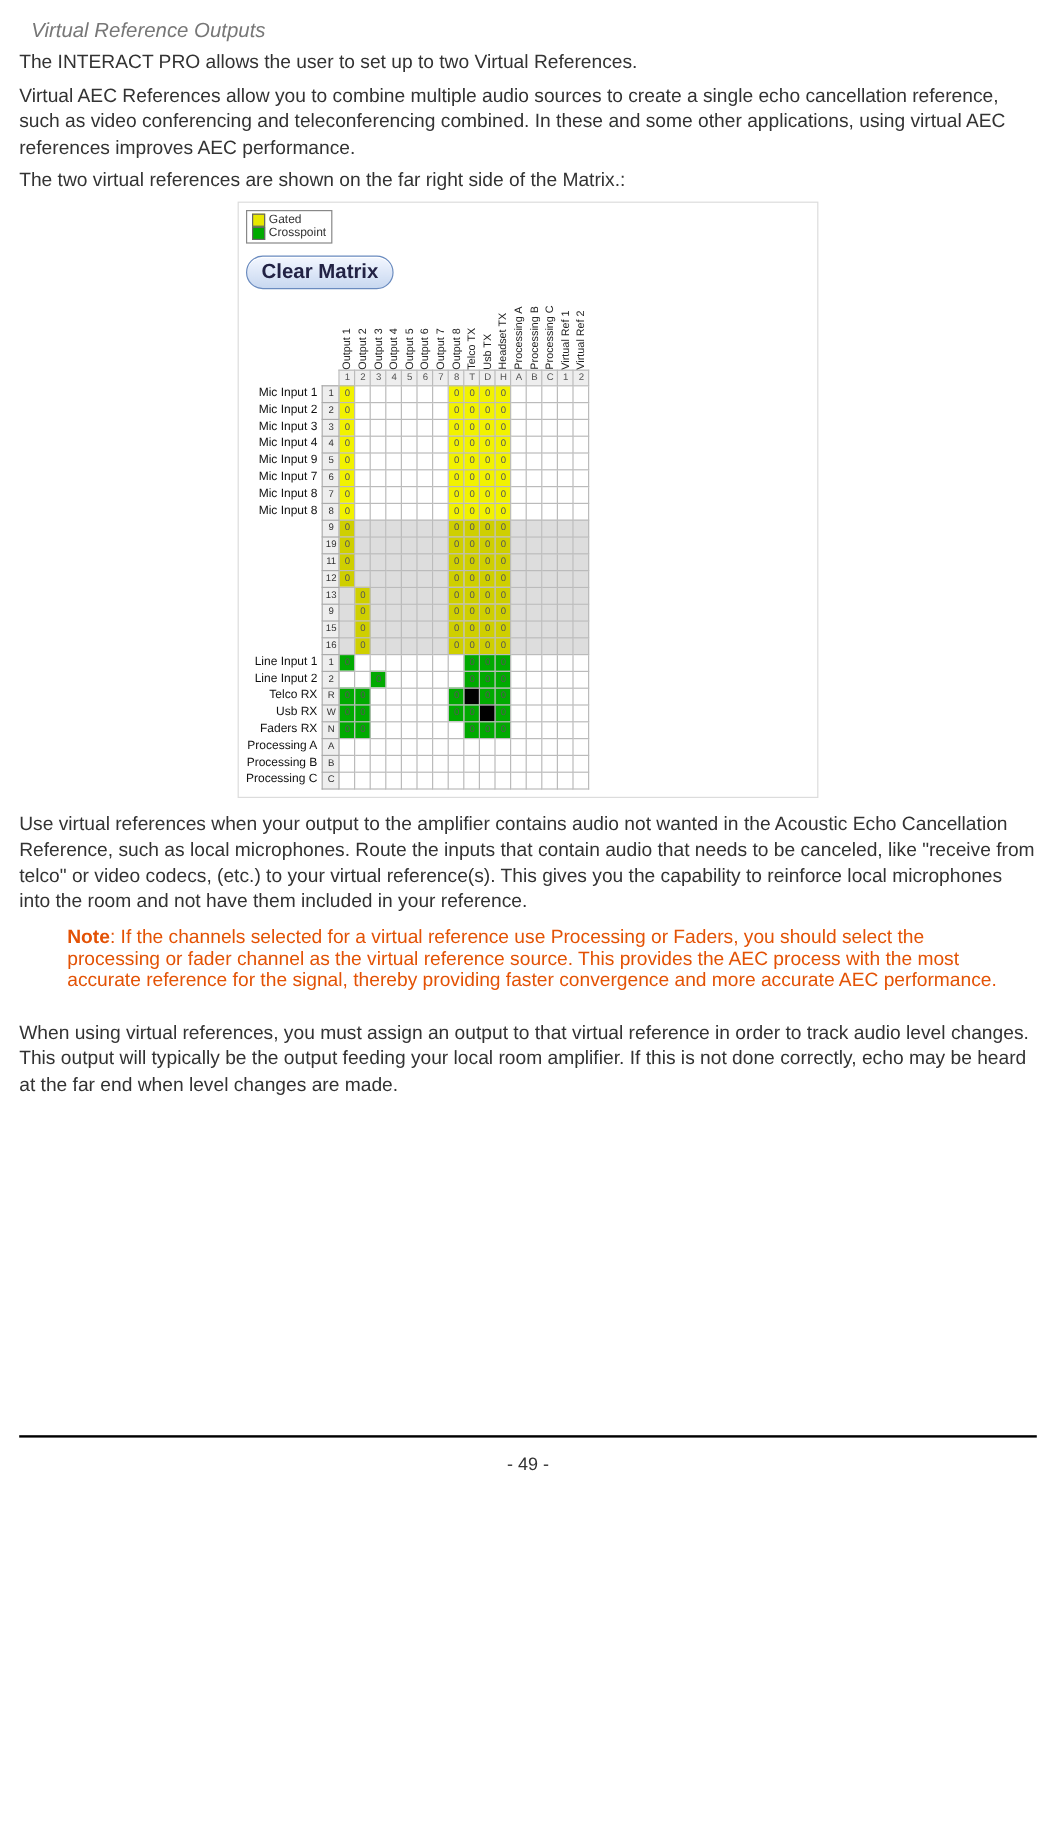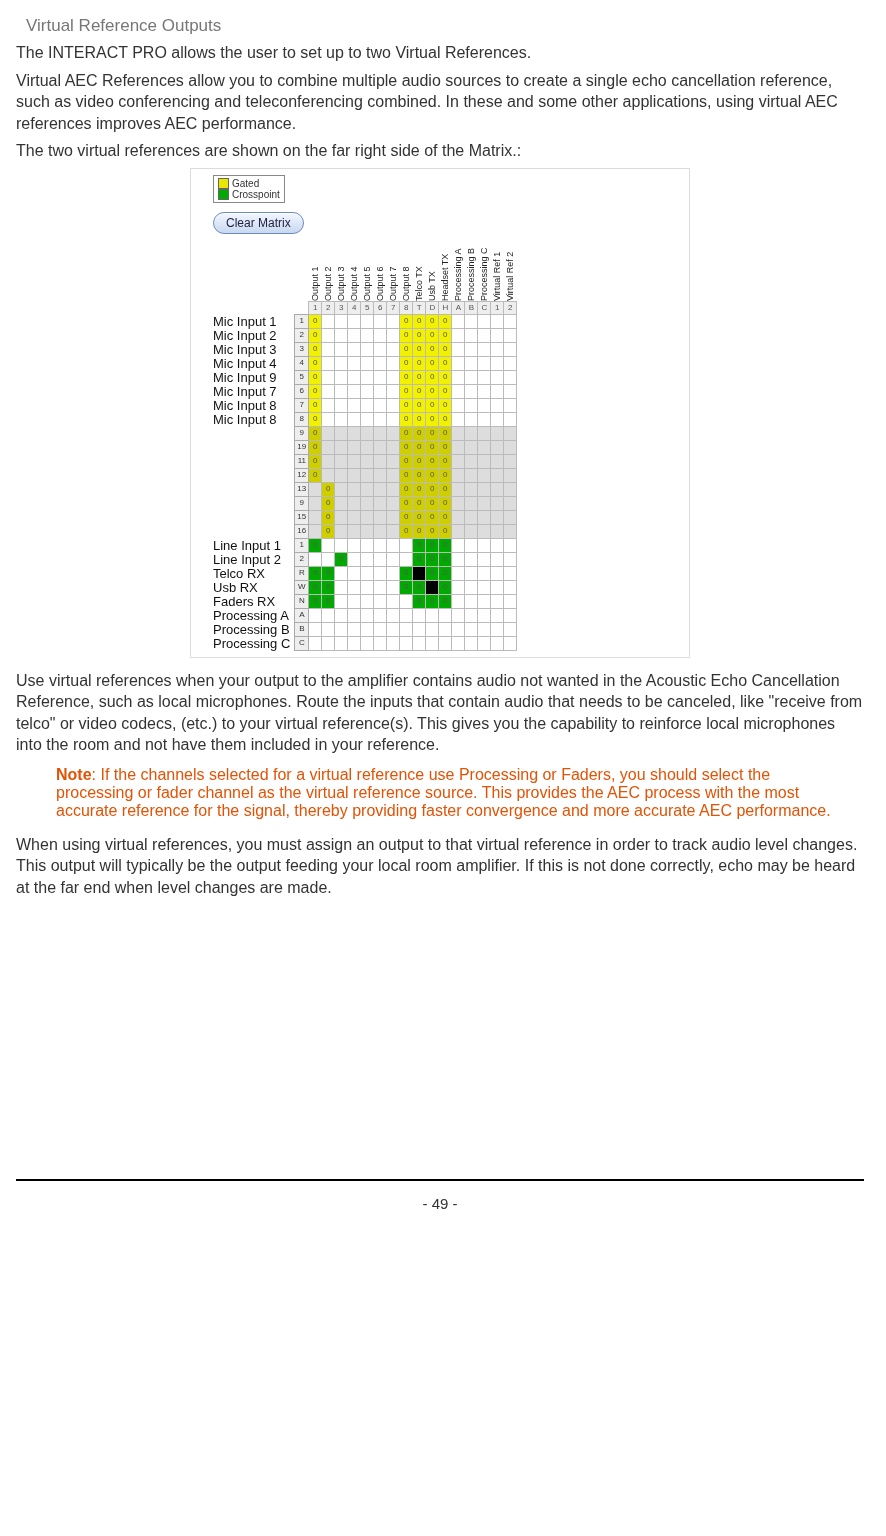--- a/index.html
+++ b/index.html
@@ -1,36 +1,36 @@
 <!DOCTYPE html>
 <html><head>
 <meta charset="utf-8">
 <style>
 body{font-family:Arial,Helvetica,sans-serif;font-size:16px;color:#333;margin:0;padding:12px 16px;width:880px;box-sizing:border-box}
-.section-title{color:#777;font-size:17px;margin:4px 0 6px 10px}
+.section-title{font-style:italic;color:#777;font-size:17px;margin:4px 0 6px 10px}
 p{margin:6px 0;line-height:1.35}
-.note{color:#e35205;margin:10px 0 14px 40px;max-width:780px}
+.note{color:#e35205;margin:10px 0 24px 40px;max-width:780px}
 .note b{font-weight:bold}
-.matrix-img{width:470px;margin:6px auto 12px;display:block;border:1px solid #dcdcdc;background:#fff;padding:6px 6px 6px 22px}
+.matrix-img{width:470px;margin:6px auto 12px;display:block;border:1px solid #dcdcdc;background:#fff;padding:6px 6px 6px 6px}
 .legend{border:1px solid #888;background:#fff;display:inline-block;font-size:10px;padding:2px 4px}
 .legend .row{display:flex;align-items:center;gap:3px}
 .sw{width:9px;height:9px;border:1px solid #666;display:inline-block}
 .sw.y{background:#e8e800}
 .sw.g{background:#0a0}
-.clear-btn{margin-top:8px;display:inline-block;border:1px solid #6a8bbf;border-radius:14px;padding:3px 12px;font-size:12px;font-weight:normal;color:#224;background:linear-gradient(#f3f7ff,#c8d8f0);box-shadow:inset 0 1px 0 #fff}
+.clear-btn{margin-top:8px;display:inline-block;border:1px solid #6a8bbf;border-radius:14px;padding:3px 12px;font-size:17px;font-weight:bold;color:#224;background:linear-gradient(#f3f7ff,#c8d8f0);box-shadow:inset 0 1px 0 #fff}
 .grid{margin-top:10px;font-size:9px;line-height:1}
 .grid table{border-collapse:collapse}
 .grid td,.grid th{padding:0}
 .col-top{writing-mode:vertical-rl;transform:rotate(180deg);font-size:9px;padding-bottom:3px!important;white-space:nowrap;color:#222}
 .cell{width:13px;height:13px;border:1px solid #bbb;background:#fff;text-align:center;font-size:8px;color:#555;box-sizing:border-box}
 .cell.y{background:#f2f200}
 .cell.g{background:#0a0}
 .cell.k{background:#000}
 .cell.gy{background:#ddd}
-.rowlabel{font-size:13px;padding-right:4px!important;white-space:nowrap;color:#111}
+.rowlabel{font-size:10px;text-align:right;padding-right:4px!important;white-space:nowrap;color:#111}
 .rownum{width:13px;height:13px;border:1px solid #aaa;background:#eee;font-size:8px;text-align:center}
 .greyrow td.cell{background:#ddd}
 .greyrow td.cell.y{background:#cfcf00}
 .footer{border-top:2px solid #000;margin-top:280px;text-align:center;padding-top:14px;font-size:15px}
 </style>
 </head>
 <body>
 
 <div class="section-title">Virtual Reference Outputs</div>
 <p>The INTERACT PRO allows the user to set up to two Virtual References.</p>

